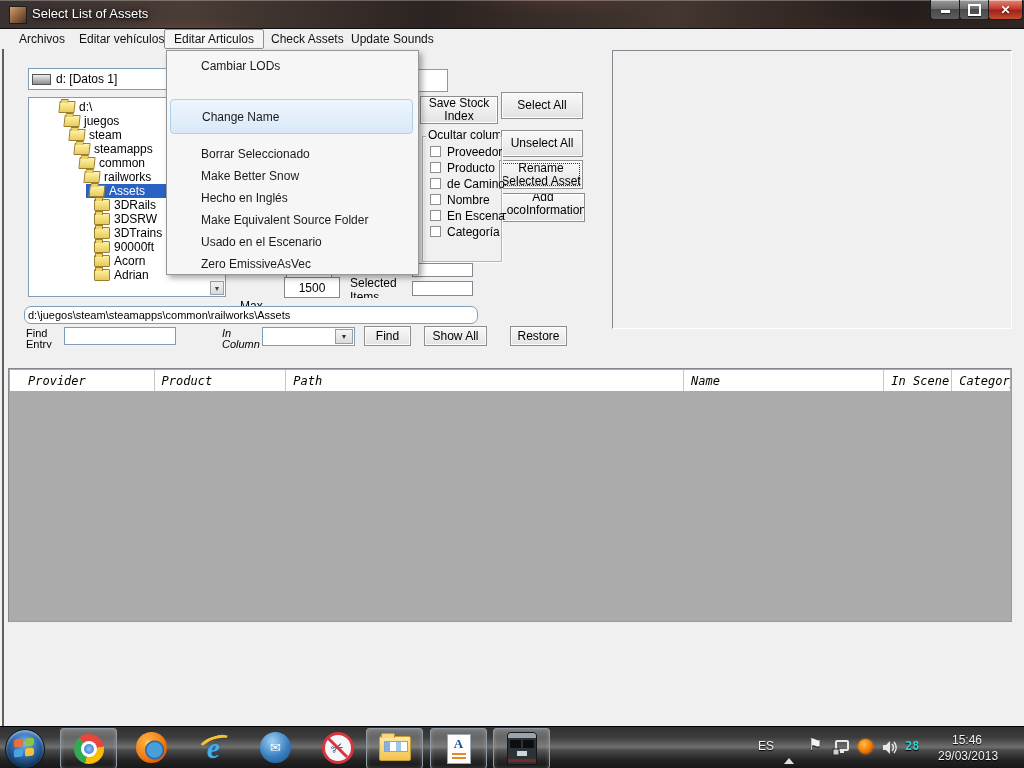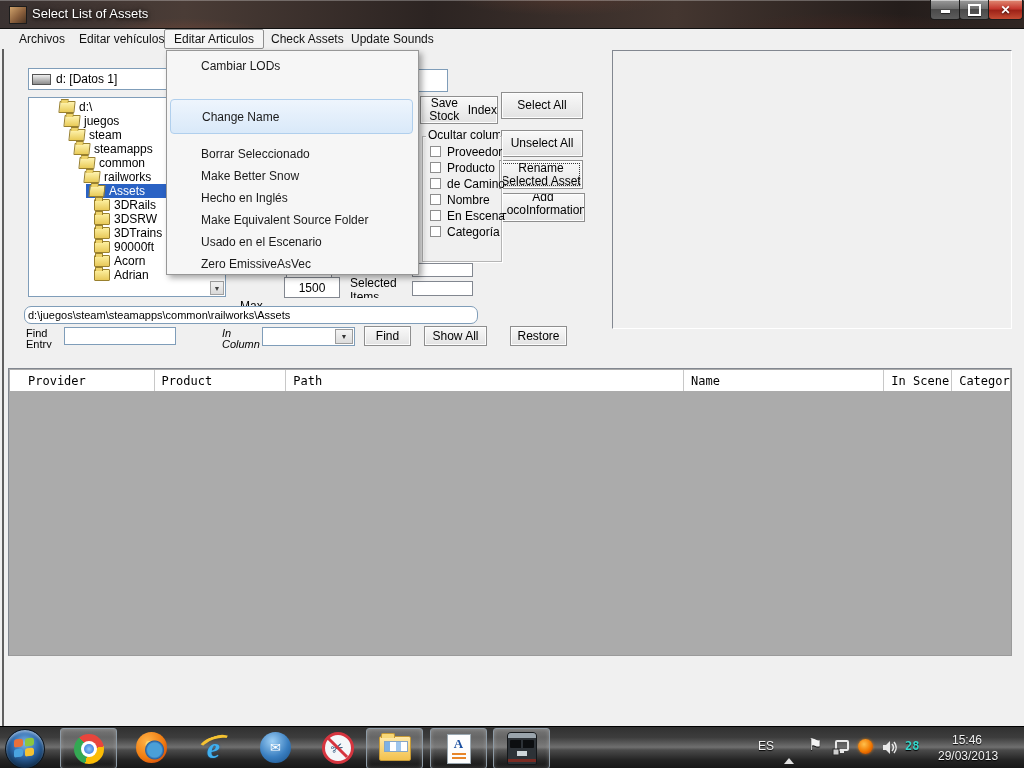--- a/index.html
+++ b/index.html
@@ -55,22 +55,22 @@
   .tree-row.sel .tlabel{color:#fff;}
   .scroll-btn{position:absolute;width:14px;height:14px;background:linear-gradient(#f4f4f4,#d8d8d8);border:1px solid #a0a0a0;
     display:flex;align-items:center;justify-content:center;font-size:7px;color:#444;box-sizing:border-box;}
 
   
   .groupbox{position:absolute;left:422px;top:136px;width:78px;height:124px;border:1px solid #b5b5b5;
     box-shadow:inset 1px 1px 0 #fff, 1px 1px 0 #fff;}
   .legend{position:absolute;left:426px;top:129px;width:70px;background:#f0f0f0;padding:0 2px;white-space:nowrap;overflow:hidden;}
 
   
-  .table{position:absolute;left:8px;top:368px;width:1004px;height:288px;background:#ababab;
-    border:1px solid;border-color:#828790 #9a9a9a #9a9a9a #828790;box-sizing:border-box;}
+  .table{position:absolute;left:8px;top:368px;width:1004px;height:254px;background:#ababab;
+    border:1px solid;border-color:#828790 #9a9a9a #9a9a9a #828790;box-sizing:border-box;font-style:italic;}
   .thead{position:absolute;left:1px;top:1px;right:1px;height:21px;background:#fff;display:flex;border-bottom:1px solid #9a9a9a;}
   .th{height:21px;border-right:1px solid #c8c8c8;display:flex;align-items:center;padding-left:7px;box-sizing:border-box;
     font-family:"DejaVu Sans Mono","Liberation Mono",monospace;font-size:12px;white-space:nowrap;overflow:hidden;}
 
   
   .menu-popup{position:absolute;left:166px;top:50px;width:251px;height:223px;background:#f6f6f6;border:1px solid #979797;
     box-shadow:3px 3px 6px rgba(0,0,0,.35);z-index:50;}
   .menu-item{position:absolute;left:3px;width:243px;height:22px;display:flex;align-items:center;padding-left:31px;
     box-sizing:border-box;color:#1a1a1a;white-space:nowrap;}
   .menu-item.hl{background:linear-gradient(#eef5fd,#d9e9f9);border:1px solid #b0cfed;border-radius:4px;height:35px;}
@@ -219,21 +219,21 @@
       </div>
     <div class="scroll-btn" style="right:1px;bottom:1px;">
         <span>▼</span>
       </div>
   </div>
 
   <div class="abs sunken" style="left:612px;top:50px;width:398px;height:277px;background:#f0f0f0;"></div>
 
   <input class="tbox" style="left: 390px; top: 69px; width: 58px; height: 23px;" value="">
 
-  <div class="btn" style="left:420px;top:96px;width:78px;height:28px;flex-direction:row;">
+  <div class="btn" style="left:420px;top:96px;width:78px;height:28px;flex-direction:column;">
     <span>Save Stock</span>
       <span>Index</span>
   </div>
   <div class="btn" style="left:501px;top:92px;width:82px;height:27px;">Select All</div>
   <div class="btn" style="left:501px;top:130px;width:82px;height:27px;">Unselect All</div>
   <div class="btn" style="left:499px;top:160px;width:84px;height:29px;flex-direction:column;outline:1px dotted #333;outline-offset:-4px;">
     <span>Rename</span>
       <span>Selected Asset</span>
   </div>
   <div class="btn" style="left:501px;top:193px;width:84px;height:29px;overflow:hidden;flex-direction:column;">

